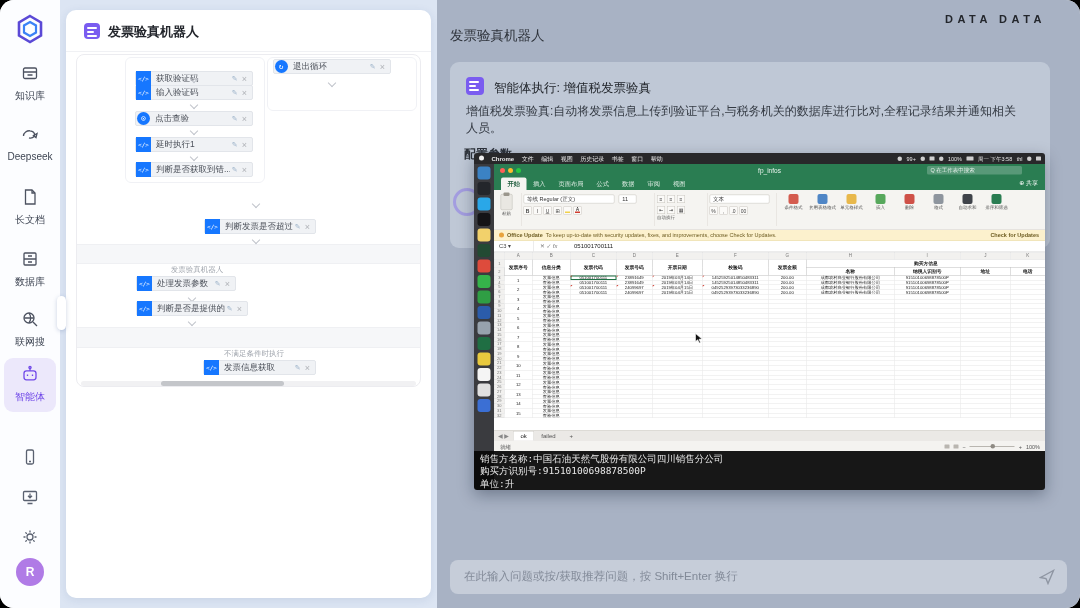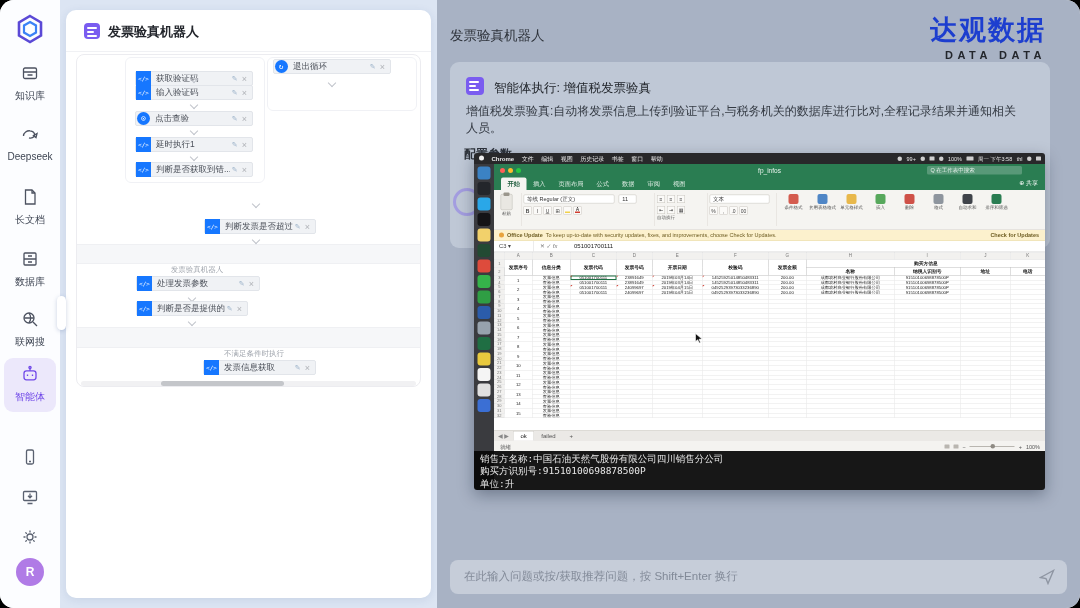--- a/index.html
+++ b/index.html
@@ -258,21 +258,21 @@
             </div>
             <span class="chev" style="left:252px;top:25px"></span>
             <span class="chev" style="left:176px;top:146px"></span>
             <div class="pill" style="left:127px;top:164px;width:112px">
               <span class="pic">&lt;/&gt;</span>
               <span class="plabel">判断发票是否超过...</span>
               <span class="pedit">✎</span>
               <span class="px">×</span>
             </div>
             <span class="chev" style="left:176px;top:182px"></span>
-            <div class="pill" style="left:59px;top:221px;width:124px">
+            <div class="pill" style="left:59px;top:221px;width:100px">
               <span class="pic">&lt;/&gt;</span>
               <span class="plabel">处理发票参数</span>
               <span class="pedit">✎</span>
               <span class="px">×</span>
             </div>
             <span class="chev" style="left:112px;top:240px"></span>
             <div class="pill" style="left:59px;top:246px;width:112px">
               <span class="pic">&lt;/&gt;</span>
               <span class="plabel">判断是否是提供的...</span>
               <span class="pedit">✎</span>
@@ -289,21 +289,20 @@
         <div class="hscroll">
             <div class="hthumb"></div>
           </div>
       </div>
     </div>
   </section>
 
   <section class="right">
     <div class="rtitle">发票验真机器人</div>
     <div class="brand">
-      <div class="bname">达观数据</div>
       <div class="bsub">DATA DATA</div>
     </div>
 
     <div class="ecard">
       <span class="bot-ic">
           <i></i>
           <i></i>
           <i></i>
         </span>
       <div class="etitle">智能体执行: 增值税发票验真</div>

